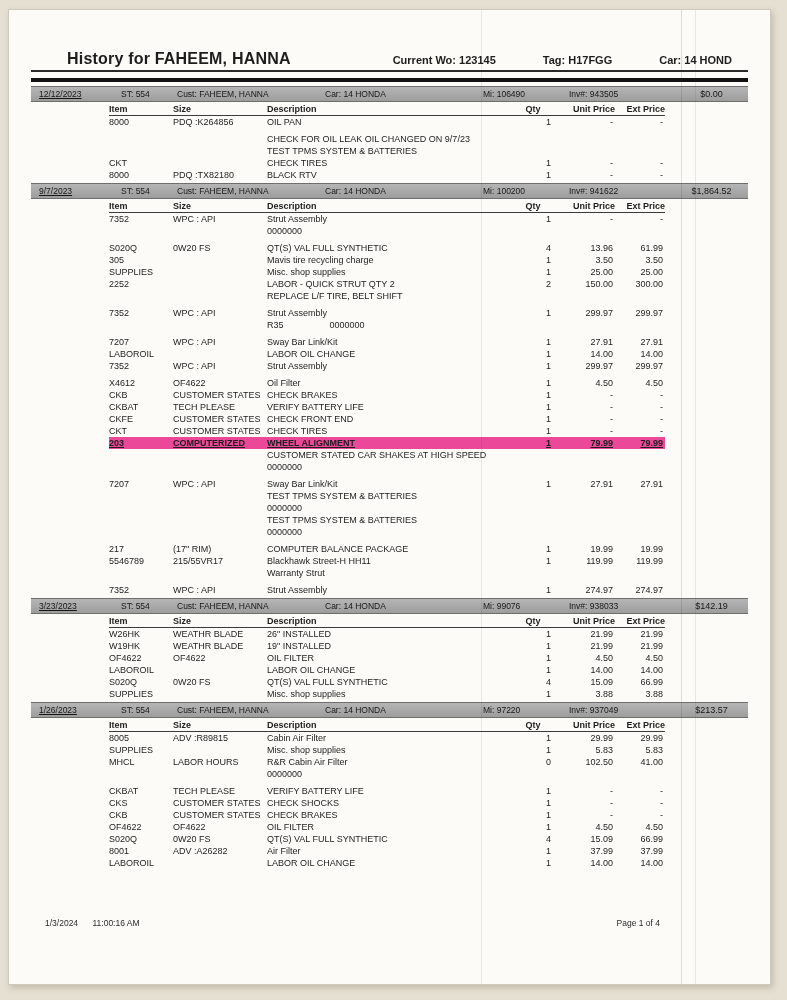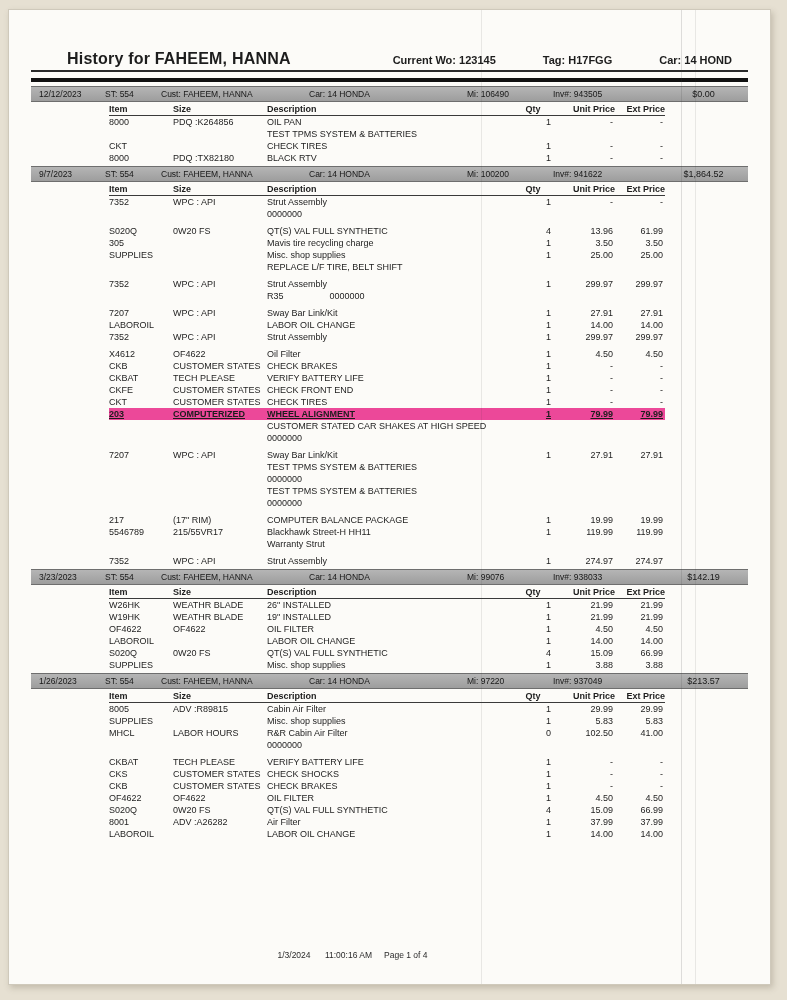--- a/index.html
+++ b/index.html
@@ -25,21 +25,21 @@
   .thick-rule { height:4px; background:#111; margin-top:6px; }
   
   #sections { margin-top:4px; }
   .visit { margin-top:2px; }
   .section-bar {
     display:flex; align-items:center; height:16px;
     background:linear-gradient(#b5b5b5,#9d9d9d);
     border-top:1px solid #6e6e6e; border-bottom:1px solid #6e6e6e;
     font-size:8.5px; color:#171717; white-space:nowrap;
   }
-  .f-date { width:74px; padding-left:8px; }
+  .f-date { width:90px; padding-left:8px;text-decoration:underline; }
   .f-st   { width:56px; }
   .f-cust { width:148px; }
   .f-car  { width:158px; }
   .f-mi   { width:86px; }
   .f-inv  { width:122px; }
   .f-total{ flex:1; text-align:center; padding-right:16px; font-size:9px; }
   
   .tbl { margin-left:78px; width:556px; font-size:9px; }
   .tbl-head, .tbl-row { display:grid; grid-template-columns:64px 94px 246px 44px 58px 50px; align-items:baseline; }
   .tbl-head { font-weight:bold; border-bottom:1px solid #3a3a3a; padding:2px 0 1px; }
@@ -48,23 +48,23 @@
   .c-qty { text-align:right; padding-right:6px; }
   .c-unit, .c-ext { text-align:right; padding-right:2px; }
   .h-qty { text-align:center; padding-right:4px; }
   .h-unit,.h-ext { text-align:right; }
   .c-desc .desc2 { margin-left:46px; }
   .c-desc .desc2:empty { display:none; }
   .tbl-row.hl { background:#ec4899; font-weight:bold; }
   .tbl-row.hl span span, .tbl-row.hl .cellv { text-decoration:underline; }
   
   .report-foot {
-    position:absolute; left:22px; right:22px; top:940px;
+    position:absolute; left:22px; right:22px; top:908px;
     display:flex; align-items:baseline; font-size:8.5px; color:#2a2a2a;
-    padding-left:14px; padding-right:88px; justify-content:center;
+    padding-left:14px; padding-right:88px; justify-content:space-between;
   }
   .foot-left span { margin-right:12px; }
 </style>
 </head>
 <body>
 
 <div class="page">
   <div class="artifact art-1"></div>
   <div class="artifact art-2"></div>
   <div class="artifact art-3"></div>
@@ -104,20 +104,28 @@
       <div class="tbl-rows">
   <div class="tbl-row">
     <span class="c-item cellv">8000</span>
     <span class="c-size cellv">PDQ :K264856</span>
     <span class="c-desc"><span class="cellv">OIL PAN</span></span>
     <span class="c-qty cellv">1</span>
     <span class="c-unit cellv">-</span>
     <span class="c-ext cellv">-</span>
   </div>
 
+  <div class="tbl-row gap">
+    <span class="c-item cellv"></span>
+    <span class="c-size cellv"></span>
+    <span class="c-desc"><span class="cellv">CHECK FOR OIL LEAK OIL CHANGED ON 9/7/23</span></span>
+    <span class="c-qty cellv"></span>
+    <span class="c-unit cellv"></span>
+    <span class="c-ext cellv"></span>
+  </div>
 
   <div class="tbl-row">
     <span class="c-item cellv"></span>
     <span class="c-size cellv"></span>
     <span class="c-desc"><span class="cellv">TEST TPMS SYSTEM &amp; BATTERIES</span></span>
     <span class="c-qty cellv"></span>
     <span class="c-unit cellv"></span>
     <span class="c-ext cellv"></span>
   </div>
 
@@ -200,20 +208,28 @@
 
   <div class="tbl-row">
     <span class="c-item cellv">SUPPLIES</span>
     <span class="c-size cellv"></span>
     <span class="c-desc"><span class="cellv">Misc. shop supplies</span></span>
     <span class="c-qty cellv">1</span>
     <span class="c-unit cellv">25.00</span>
     <span class="c-ext cellv">25.00</span>
   </div>
 
+  <div class="tbl-row">
+    <span class="c-item cellv">2252</span>
+    <span class="c-size cellv"></span>
+    <span class="c-desc"><span class="cellv">LABOR - QUICK STRUT QTY 2</span></span>
+    <span class="c-qty cellv">2</span>
+    <span class="c-unit cellv">150.00</span>
+    <span class="c-ext cellv">300.00</span>
+  </div>
 
   <div class="tbl-row">
     <span class="c-item cellv"></span>
     <span class="c-size cellv"></span>
     <span class="c-desc"><span class="cellv">REPLACE L/F TIRE, BELT SHIFT</span></span>
     <span class="c-qty cellv"></span>
     <span class="c-unit cellv"></span>
     <span class="c-ext cellv"></span>
   </div>
 

